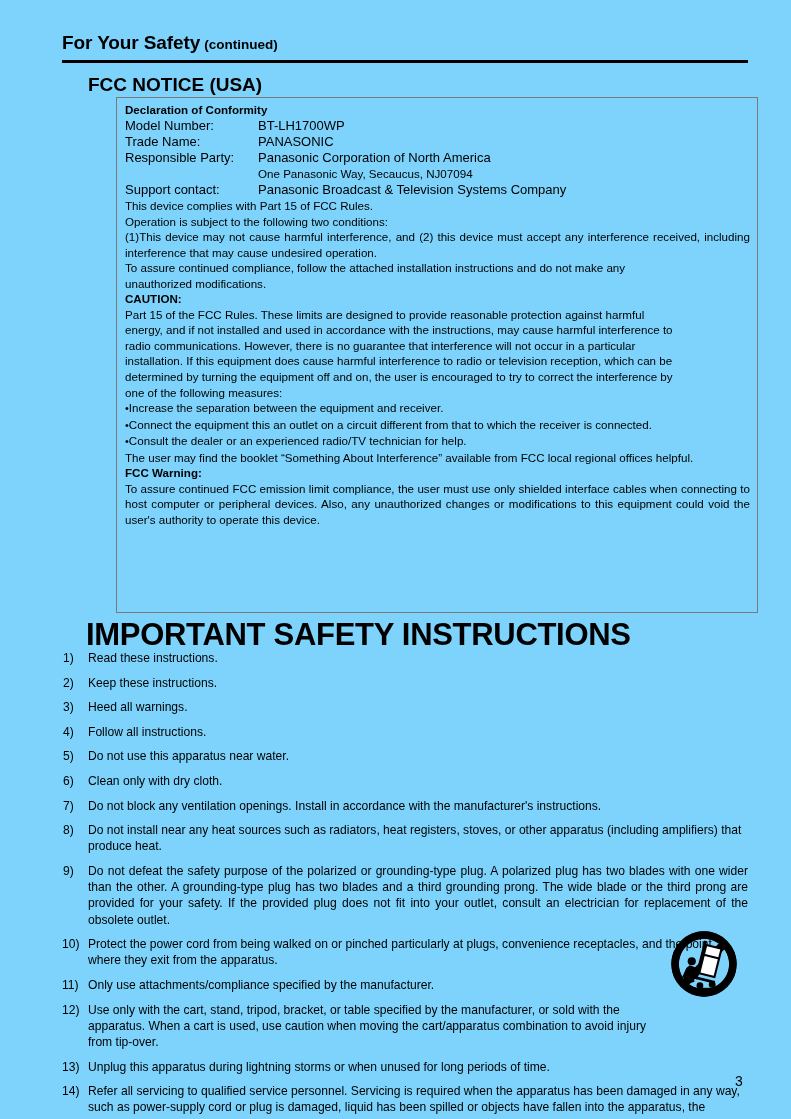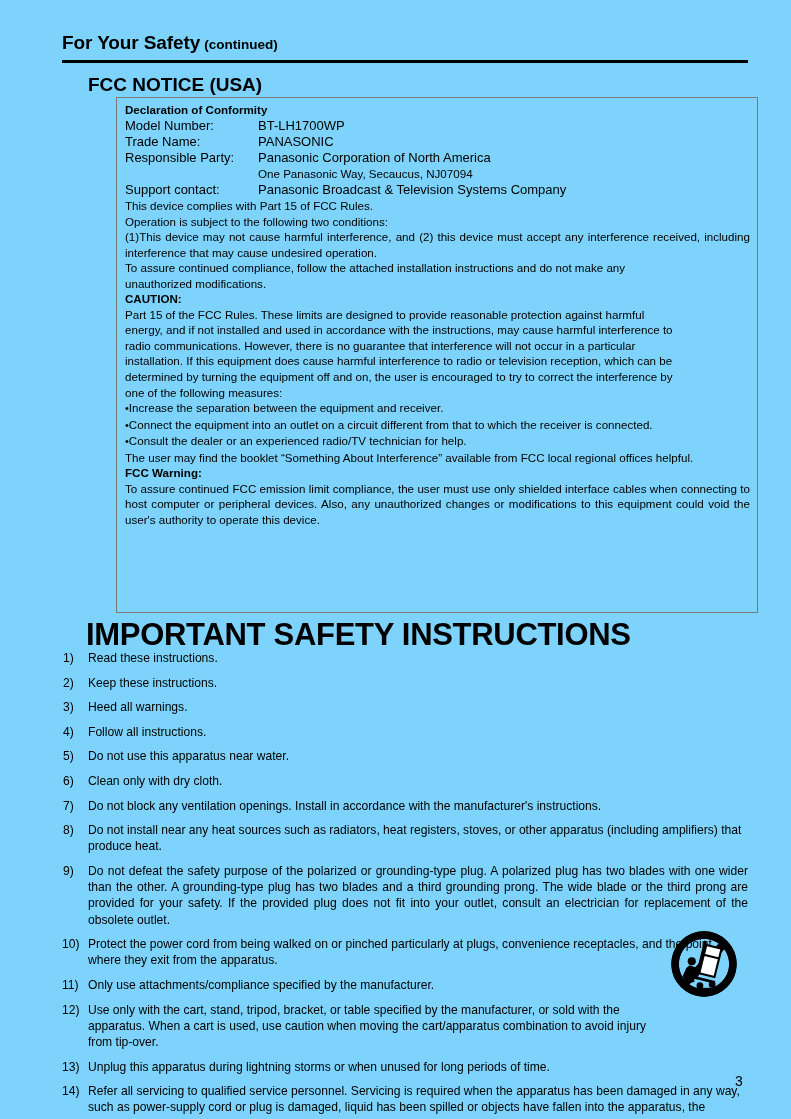--- a/index.html
+++ b/index.html
@@ -210,21 +210,21 @@
 
     <p class="b">CAUTION:</p>
     <p>Part 15 of the FCC Rules. These limits are designed to provide reasonable protection against harmful</p>
     <p>energy, and if not installed and used in accordance with the instructions, may cause harmful interference to</p>
     <p>radio communications. However, there is no guarantee that interference will not occur in a particular</p>
     <p>installation. If this equipment does cause harmful interference to radio or television reception, which can be</p>
     <p>determined by turning the equipment off and on, the user is encouraged to try to correct the interference by</p>
     <p>one of the following measures:</p>
 
     <p class="fcc-bullet"><span class="dot">•</span><span>Increase the separation between the equipment and receiver.</span></p>
-    <p class="fcc-bullet"><span class="dot">•</span><span>Connect the equipment into an outlet on a circuit different from that to which the receiver is connected.</span></p>
+    <p class="fcc-bullet"><span class="dot">•</span><span>Connect the equipment this an outlet on a circuit different from that to which the receiver is connected.</span></p>
     <p class="fcc-bullet"><span class="dot">•</span><span>Consult the dealer or an experienced radio/TV technician for help.</span></p>
 
     <p class="just">The user may find the booklet “Something About Interference” available from FCC local regional offices helpful.</p>
 
     <p class="b">FCC Warning:</p>
     <p class="just">To assure continued FCC emission limit compliance, the user must use only shielded interface cables when connecting to host computer or peripheral devices. Also, any unauthorized changes or modifications to this equipment could void the user's authority to operate this device.</p>
   </div>
 
   <div class="isi-heading">IMPORTANT SAFETY INSTRUCTIONS</div>
 

